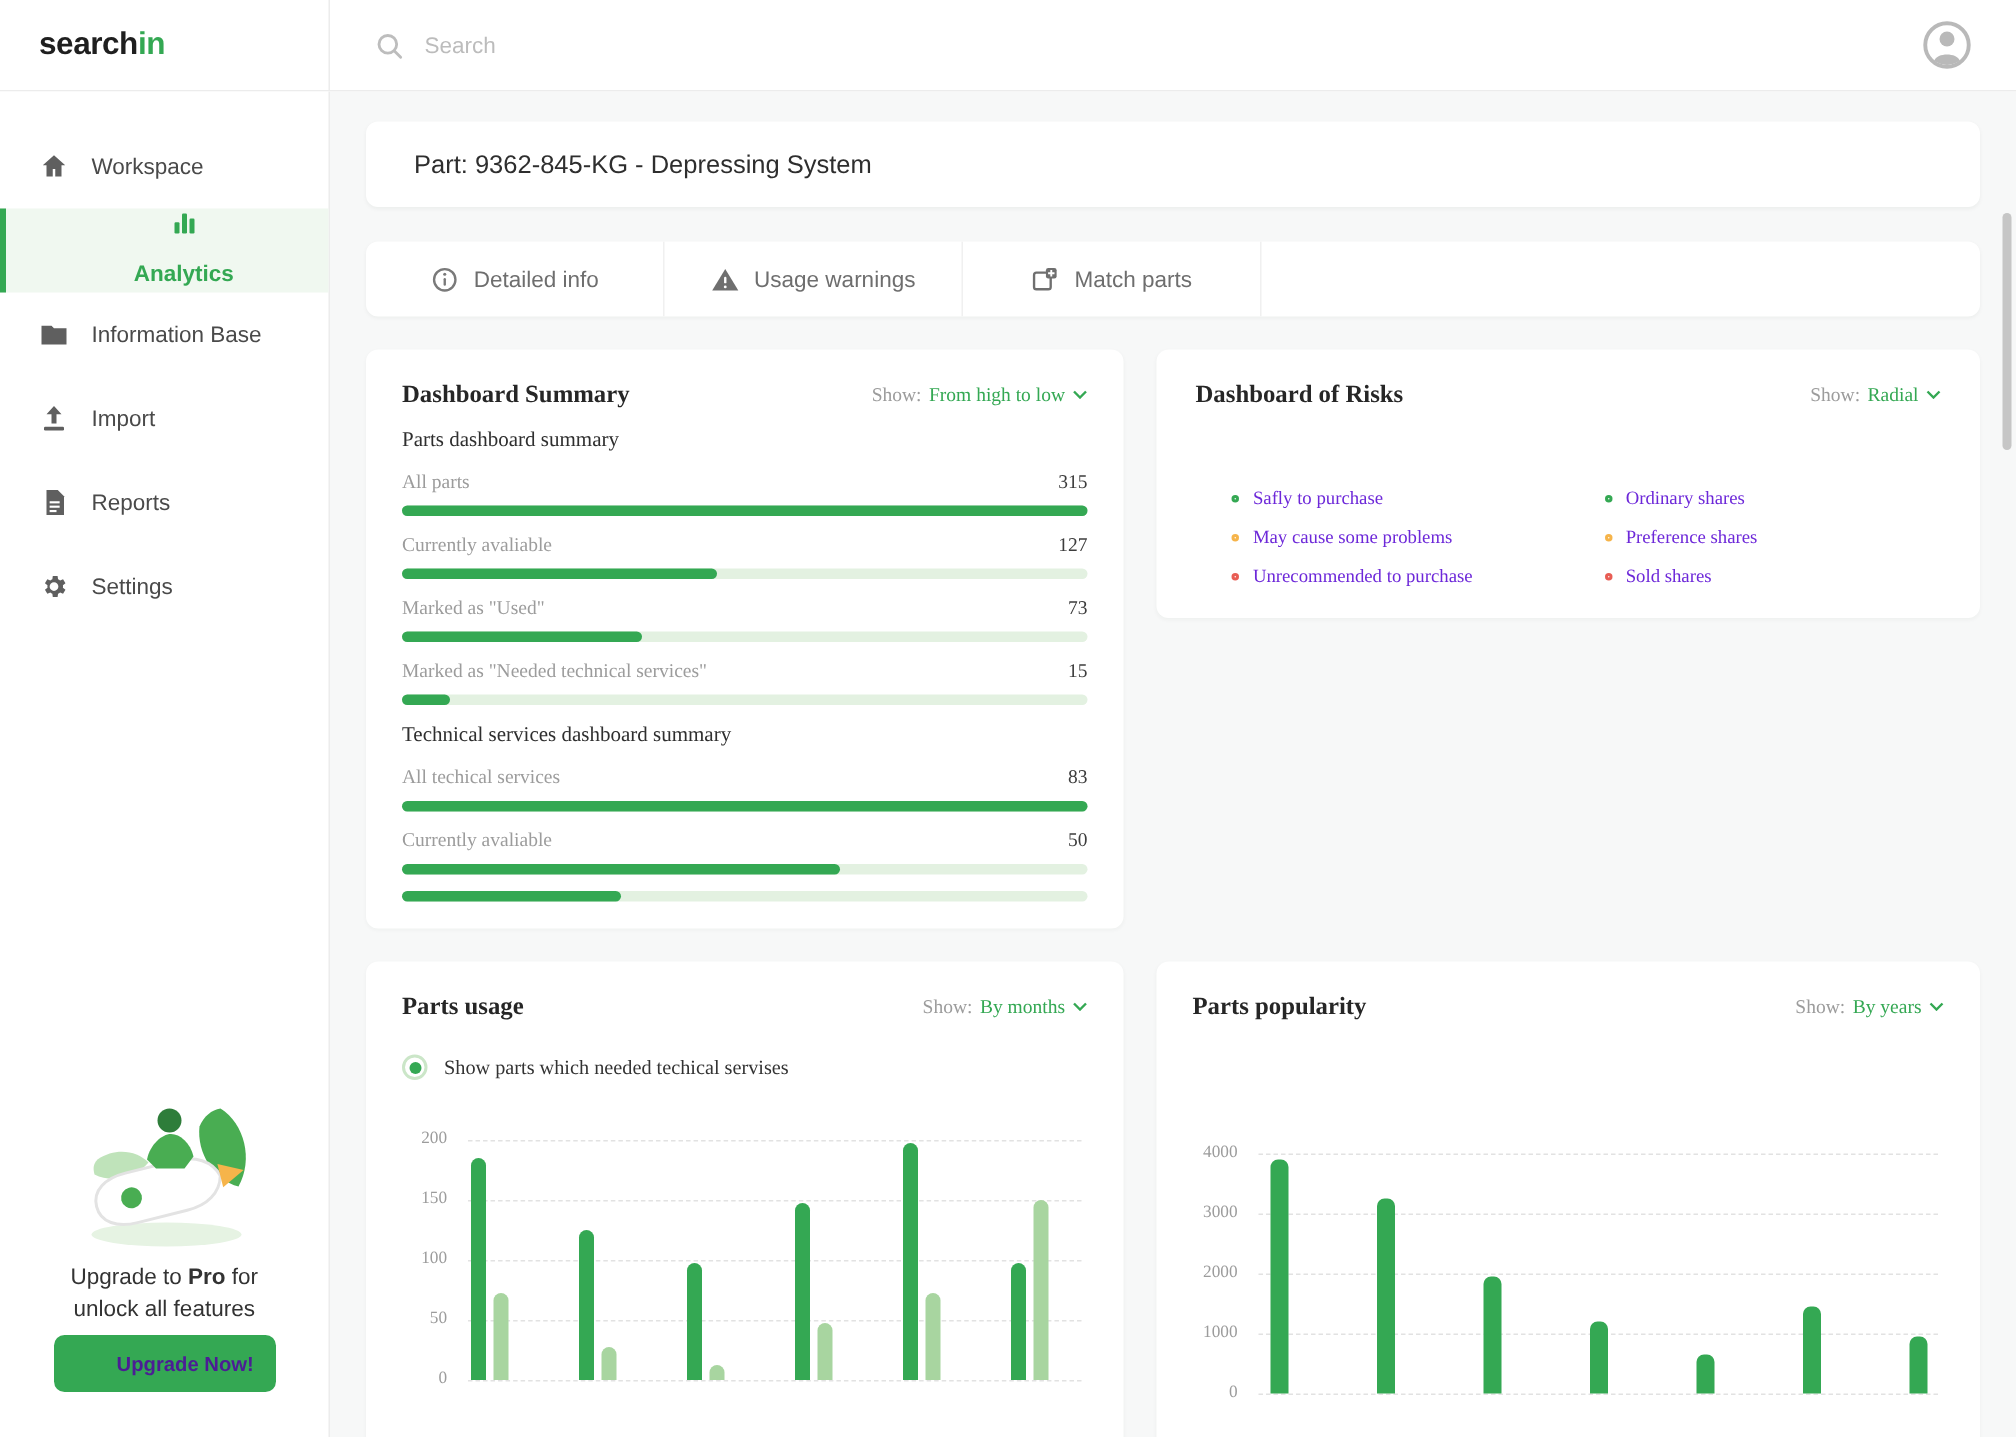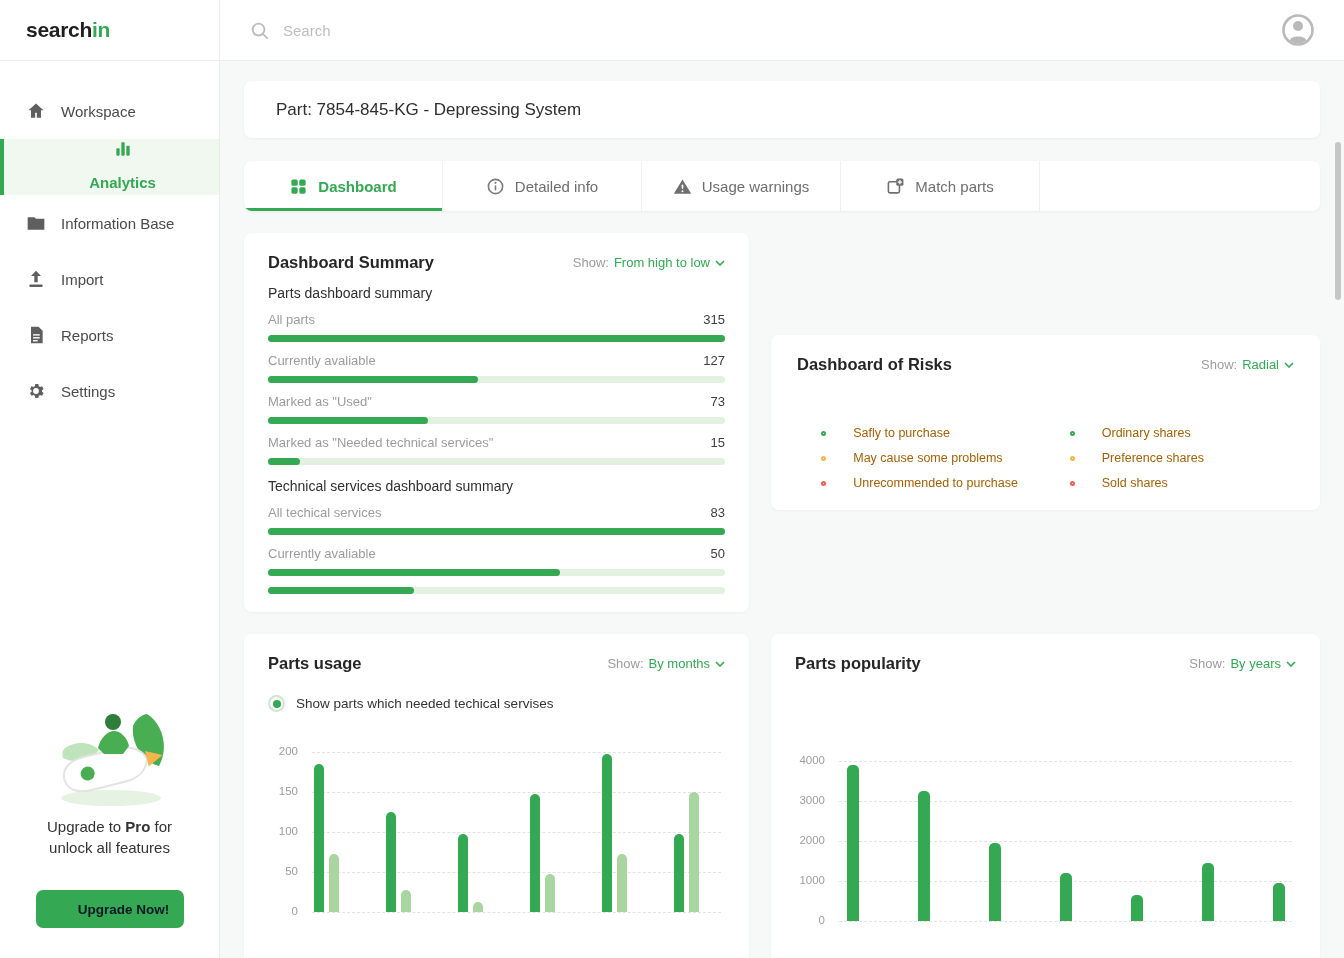--- a/index.html
+++ b/index.html
@@ -30,33 +30,33 @@
   
   .body{flex:1;display:flex;min-height:0;}
   .sidebar{width:220px;min-width:220px;border-right:1px solid var(--border);background:#fff;display:flex;flex-direction:column;padding-top:22px;}
   .nav-item{height:56px;display:flex;align-items:center;gap:15px;padding-left:22px;border-left:4px solid transparent;font-size:15px;font-weight:500;color:#4a4a4a;cursor:pointer;}
   .nav-item svg{width:20px;height:20px;fill:#5f5f5f;flex:none;}
   .nav-item.active{background:#f0f8f0;border-left-color:var(--accent);color:var(--accent);font-weight:700;flex-direction:column;}
   .nav-item.active svg{fill:var(--accent);}
 
   .upgrade{margin-top:auto;padding:0 20px 30px;display:flex;flex-direction:column;align-items:center;text-align:center;}
   .upgrade-text{font-size:15px;color:#333;line-height:1.45;margin-top:8px;}
-  .upgrade-btn{margin-top:31px;width:148px;height:38px;background:var(--accent);color:#0f172a;font-weight:700;font-size:13.5px;border:none;border-radius:7px;cursor:pointer;font-family:"Liberation Sans",sans-serif;padding-left:34px;}
+  .upgrade-btn{margin-top:6px;width:148px;height:38px;background:var(--accent);color:#4c1d95;font-weight:700;font-size:13.5px;border:none;border-radius:7px;cursor:pointer;font-family:"Liberation Sans",sans-serif;padding-left:34px;}
 
   .main{flex:1;background:#f7f8f8;padding:20px 24px 0;min-width:0;overflow:hidden;}
 
   .part-card{height:57px;background:#fff;border-radius:8px;display:flex;align-items:center;padding:0 32px;font-size:17px;font-weight:500;color:var(--txt);box-shadow:0 1px 3px rgba(20,40,20,.05);}
 
   .tabs-card{margin-top:23px;height:50px;background:#fff;border-radius:8px;display:flex;overflow:hidden;box-shadow:0 1px 3px rgba(20,40,20,.05);}
   .tab{width:199px;display:flex;align-items:center;justify-content:center;gap:10px;font-size:15px;font-weight:500;color:#6e6e6e;position:relative;cursor:pointer;border-right:1px solid #f0f0f0;}
   .tab svg{width:19px;height:19px;flex:none;}
   .tab.active{color:var(--accent);font-weight:700;}
   .tab.active::after{content:"";position:absolute;left:0;right:0;bottom:0;height:3px;background:var(--accent);}
 
-  .row{display:flex;gap:22px;margin-top:22px;align-items:center;}
+  .row{display:flex;gap:22px;margin-top:22px;align-items:flex-start;font-family:Liberation Serif, serif;}
   .card{background:#fff;border-radius:8px;box-shadow:0 1px 3px rgba(20,40,20,.04);}
   .card-head{display:flex;align-items:center;justify-content:space-between;}
   .card-title{font-size:16.5px;font-weight:700;color:#262626;}
   .show-link{display:flex;align-items:center;gap:5px;font-size:13px;color:var(--muted);cursor:pointer;}
   .show-value{color:var(--accent);}
 
   
   .card.summary{width:505px;min-width:505px;padding:20px 24px 18px;}
   .section-heading{font-size:14px;color:#2f2f2f;font-weight:500;margin-top:13px;}
   .stat{margin-top:11px;}
@@ -66,21 +66,21 @@
   .fill{height:7px;border-radius:4px;background:var(--accent);}
 
   
   .card.risks{flex:1;padding:20px 26px;}
   .donuts{display:flex;margin-top:26px;}
   .donut-col{flex:1;display:flex;flex-direction:column;align-items:center;}
   .donut{width:190px;height:190px;border-radius:50%;position:relative;}
   .donut-hole{position:absolute;inset:23px;background:#fff;border-radius:50%;display:flex;align-items:center;justify-content:center;}
   .donut-pct{font-size:46px;font-weight:500;color:var(--accent);}
   .legend{width:200px;margin:26px auto 0;display:flex;flex-direction:column;gap:11px;}
-  .legend-item{display:flex;align-items:center;gap:27px;font-size:12.5px;color:#a16207;}
+  .legend-item{display:flex;align-items:center;gap:9px;font-size:12.5px;color:#6d28d9;}
   .ldot{width:5px;height:5px;border-radius:50%;border:2px solid;background:#fff;flex:none;}
 
   
   .card.usage{width:505px;min-width:505px;padding:20px 24px;height:470px;}
   .card.pop{flex:1;padding:20px 24px;height:470px;}
   .radio-row{margin-top:22px;display:flex;align-items:center;gap:11px;font-size:13.5px;color:#333;}
   .radio{width:17px;height:17px;border-radius:50%;border:2px solid #cbe6c8;position:relative;background:#fff;flex:none;cursor:pointer;}
   .radio::after{content:"";position:absolute;inset:2.5px;border-radius:50%;background:var(--accent);}
   .chart{position:relative;margin-top:40px;height:180px;}
   .card.pop .chart{margin-top:88px;}
@@ -181,33 +181,24 @@
           <span>Upgrade to </span><b>Pro</b><span> for</span>
           <div>unlock all features</div>
         </div>
         <button class="upgrade-btn">Upgrade Now!</button>
       </div>
     </div>
 
     <div class="main">
 
       <div class="part-card">
-        <span>Part: 7854-845-KG - Depressing System</span>
+        <span>Part: 9362-845-KG - Depressing System</span>
       </div>
 
       <div class="tabs-card">
-        <div class="tab active">
-          <svg viewBox="0 0 24 24" fill="#34a853">
-              <rect x="3" y="3" width="8" height="8" rx="2"></rect>
-              <rect x="13" y="3" width="8" height="8" rx="2"></rect>
-              <rect x="3" y="13" width="8" height="8" rx="2"></rect>
-              <rect x="13" y="13" width="8" height="8" rx="2"></rect>
-            </svg>
-          <span>Dashboard</span>
-        </div>
         <div class="tab">
           <svg viewBox="0 0 24 24">
               <circle cx="12" cy="12" r="9" fill="none" stroke="#7a7a7a" stroke-width="2"></circle>
               <rect x="11" y="10.5" width="2" height="6.5" rx="1" fill="#7a7a7a"></rect>
               <circle cx="12" cy="7.4" r="1.3" fill="#7a7a7a"></circle>
             </svg>
           <span>Detailed info</span>
         </div>
         <div class="tab">
           <svg viewBox="0 0 24 24">

